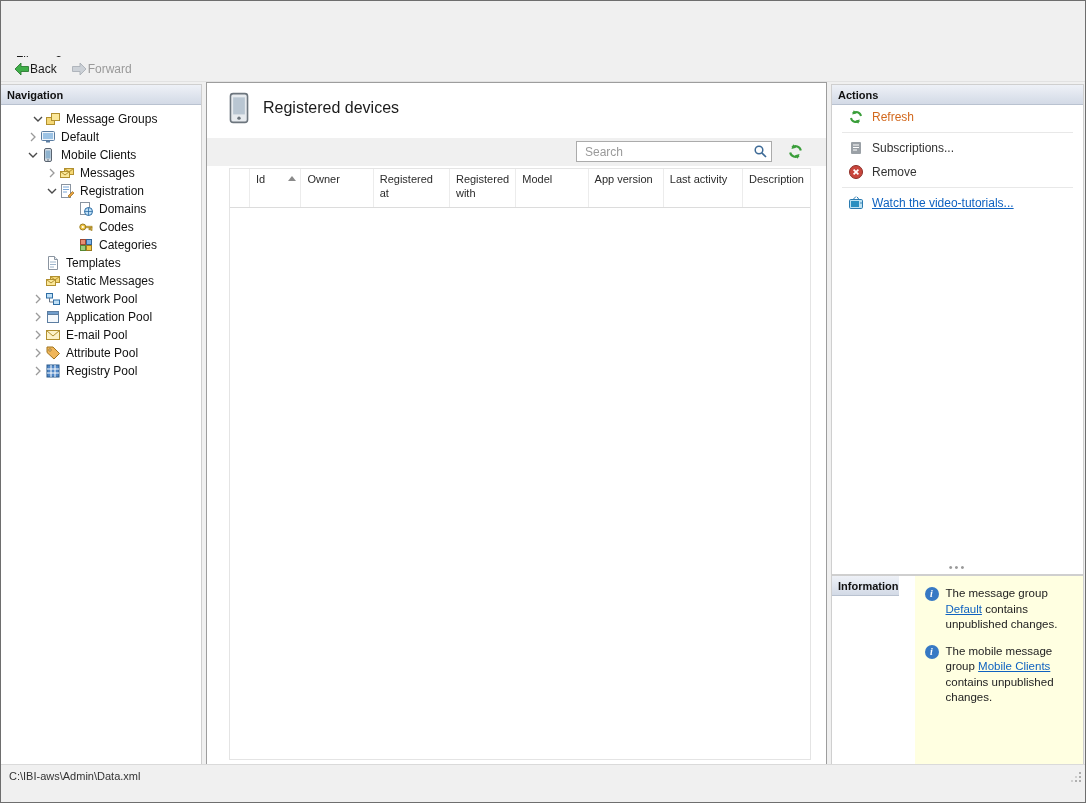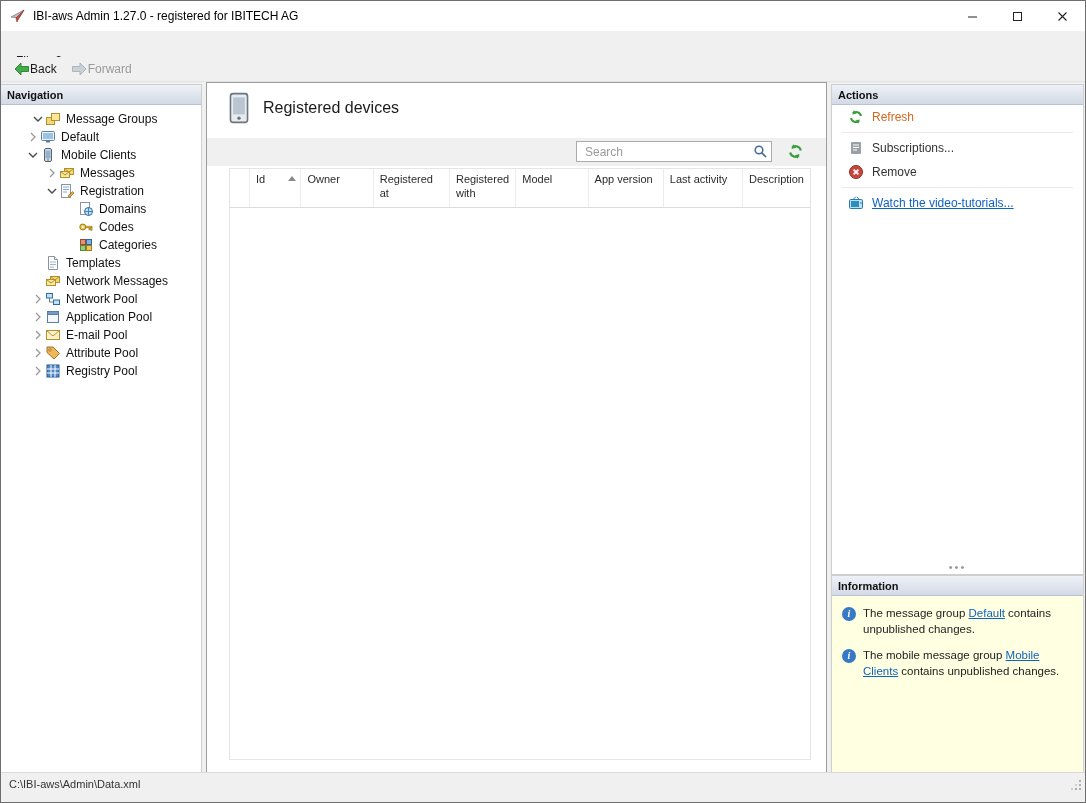--- a/index.html
+++ b/index.html
@@ -56,59 +56,35 @@
   .right-col { position:absolute; left:830px; top:2px; width:253px; bottom:0; }
   .actions-panel { position:absolute; top:0; left:0; right:0; height:491px; background:#fff; border:1px solid #cfcfcf; }
   .action-row { display:flex; align-items:center; gap:8px; height:24px; padding-left:16px; font-size:12px; color:#333; }
   .action-row:first-of-type { margin-top:7px; }
   .a-ic { width:16px; height:16px; flex:none; display:inline-flex; }
   .sep { height:1px; background:#e8e8e8; margin:3px 10px; }
   .link-orange { color:#d2691e; }
   .link-blue { color:#0f62c0; text-decoration:underline; }
   .grip-dots { position:absolute; bottom:3px; left:50%; transform:translateX(-50%); color:#9a9a9a; font-size:11px; letter-spacing:2px; line-height:8px; }
 
-  .info-panel { position:absolute; top:491px; left:0; right:0; bottom:0; background:#fff; border:1px solid #cfcfcf; display:flex; flex-direction:column; }
+  .info-panel { position:absolute; top:491px; left:0; right:0; bottom:0; background:#fff; border:1px solid #cfcfcf; display:flex; flex-direction:row;gap:16px; }
   .info-body { flex:1; background:#ffffe1; padding:10px 10px 0 10px; overflow:hidden; }
   .note { display:flex; gap:7px; margin-bottom:11px; font-size:11.5px; color:#222; line-height:1.35; }
   .info-ic { flex:none; width:14px; height:14px; margin-top:1px; border-radius:50%; background:#3779c4; color:#fff; font-size:10px; font-style:italic; font-weight:bold; display:flex; align-items:center; justify-content:center; font-family:"Liberation Serif", serif; }
   .note a { color:#0f62c0; text-decoration:underline; }
 
   
-  .statusbar { position:absolute; left:0; right:0; bottom:8px; height:22px; background:#f0f0f0; border-top:1px solid #dadada; display:flex; align-items:center; padding-left:8px; font-size:11px; color:#333; }
+  .statusbar { position:absolute; left:0; right:0; bottom:16px; height:22px; background:#f0f0f0; border-top:1px solid #dadada; display:flex; align-items:center; padding-left:8px; font-size:11px; color:#333; }
   .resize-grip { position:absolute; right:3px; bottom:3px; }
 </style>
 </head>
 <body>
 
 <div class="window">
 
-  <div class="titlebar">
-    <svg class="app-icon" viewBox="0 0 16 16">
-        <path d="M1 9 L14 2 L9 10 Z" fill="#b9bec4" stroke="#7c8187" stroke-width="0.8"></path>
-        <path d="M14 2 L9 10 L7 14 L6 10 Z" fill="#c9463d" stroke="#8d2e27" stroke-width="0.6"></path>
-      </svg>
-    <span class="title">IBI-aws Admin 1.27.0 - registered for IBITECH AG</span>
-    <div class="win-controls">
-      <div class="win-btn">
-          <svg width="11" height="11" viewBox="0 0 11 11">
-            <line x1="1" y1="6" x2="10" y2="6" stroke="#222" stroke-width="1"></line>
-          </svg>
-        </div>
-      <div class="win-btn">
-          <svg width="11" height="11" viewBox="0 0 11 11">
-            <rect x="1.5" y="1.5" width="8" height="8" fill="none" stroke="#222" stroke-width="1"></rect>
-          </svg>
-        </div>
-      <div class="win-btn">
-          <svg width="11" height="11" viewBox="0 0 11 11">
-            <path d="M1.5 1.5 L9.5 9.5 M9.5 1.5 L1.5 9.5" stroke="#222" stroke-width="1.1"></path>
-          </svg>
-        </div>
-    </div>
-  </div>
 
   <div class="menubar">
     <span class="menu-item">File</span>
     <span class="menu-item">?</span>
   </div>
 
   <div class="toolbar">
     <span class="tool-btn">
       <svg width="17" height="14" viewBox="0 0 17 14">
           <path d="M8 1 L2 7 L8 13 V9.5 H15.5 V4.5 H8 Z" fill="#3fae49" stroke="#2c7d33" stroke-width="0.9"></path>
@@ -287,21 +263,21 @@
           <span class="exp"></span>
           <span class="row-body">
               <span class="t-icon">
                 <svg viewBox="0 0 16 16">
                   <rect x="5.5" y="3.5" width="9" height="6" fill="#f5d876" stroke="#b2902f"></rect>
                   <path d="M5.5 3.5 L10 7 L14.5 3.5" fill="none" stroke="#b2902f"></path>
                   <rect x="1.5" y="6.5" width="9" height="6" fill="#fbe89a" stroke="#b2902f"></rect>
                   <path d="M1.5 6.5 L6 10 L10.5 6.5" fill="none" stroke="#b2902f"></path>
                 </svg>
               </span>
-          <span class="lbl">Network Messages</span>
+          <span class="lbl">Static Messages</span>
             </span>
         </div>
 
         <div class="tree-row lvl0">
           <span class="exp">
               <svg width="14" height="14" viewBox="0 0 14 14">
                 <polyline points="5,3 9,7 5,11" fill="none" stroke="#9a9a9a" stroke-width="1.3"></polyline>
               </svg>
             </span>
           <span class="row-body">

